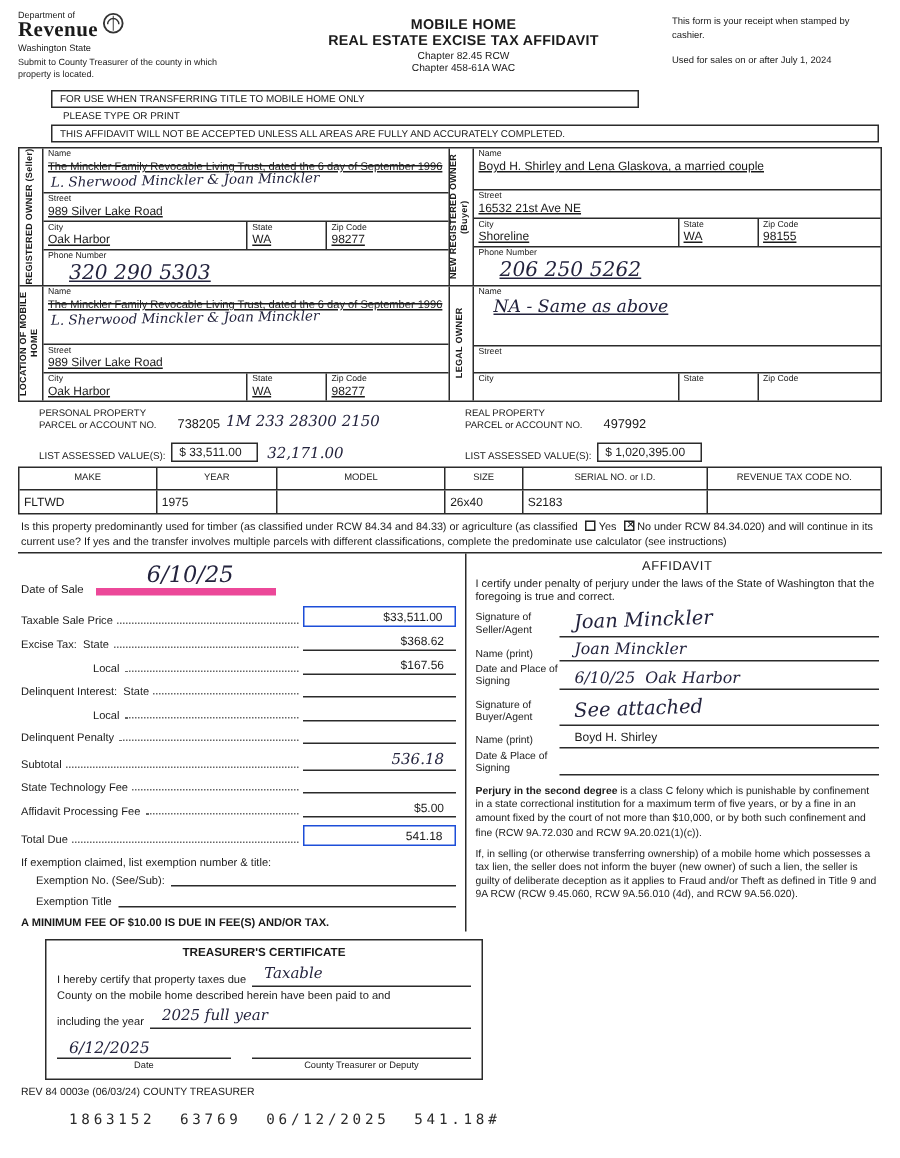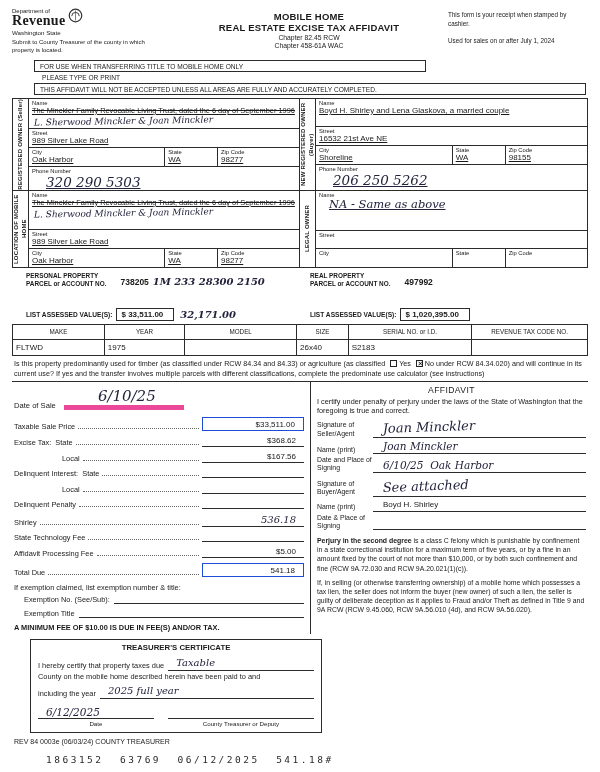--- a/index.html
+++ b/index.html
@@ -48,27 +48,27 @@
   .big-hand { font-size:13.5px; padding-left:14px; }
   .na-hand { font-size:11.5px; padding-left:10px; }
   .csz { display:flex; border-bottom:1px solid #2b2b2b; }
   .csz > div { padding:1px 3px; min-height:16px; }
   .csz .c { flex:1.55; }
   .csz .s { flex:.55; border-left:1px solid #2b2b2b; }
   .csz .z { flex:.9; border-left:1px solid #2b2b2b; }
 
   
   .parcel { display:flex; padding:4px 0 3px; }
-  .phalf { width:50%; padding:0 6px 0 14px;font-weight:bold; }
+  .phalf { width:50%; padding:0 6px 0 14px; }
   .phalf.rgt { padding-left:10px; }
   .pline { display:flex; align-items:flex-end; }
   .ptitle { font-size:6.4px; line-height:1.25; }
   .pno { font-size:8.5px; margin:0 4px 1px 14px; }
   .pno-hand { font-size:10px; margin-bottom:1px; }
-  .aline { display:flex; align-items:center; margin-top:20px; font-size:6.6px; }
+  .aline { display:flex; align-items:flex-end; margin-top:7px; font-size:6.6px; }
   .boxed { border:1px solid #2b2b2b; font-size:8px; padding:1px 10px 1px 4px; margin-left:4px; }
   .av-hand { font-size:10px; margin-left:6px; }
 
   
   .htable { border:1px solid #2b2b2b; }
   .hrow { display:flex; }
   .hrow.hd { border-bottom:1px solid #2b2b2b; }
   .hc { border-right:1px solid #2b2b2b; padding:1px 3px; }
   .hc:last-child { border-right:none; }
   .hd .hc { font-size:6.3px; display:flex; align-items:center; justify-content:center; text-align:center; min-height:14px; line-height:1.15; }
@@ -390,21 +390,21 @@
         <span class="lab">Local</span>
           <span class="dots"></span>
           <span class="fval2"></span>
       </div>
       <div class="frow">
         <span class="lab">Delinquent Penalty</span>
           <span class="dots"></span>
           <span class="fval2"></span>
       </div>
       <div class="frow">
-        <span class="lab">Shirley</span>
+        <span class="lab">Subtotal</span>
           <span class="dots"></span>
           <span class="fval2"><span class="hand">536.18</span></span>
       </div>
       <div class="frow">
         <span class="lab">State Technology Fee</span>
           <span class="dots"></span>
           <span class="fval2"></span>
       </div>
       <div class="frow">
         <span class="lab">Affidavit Processing Fee</span>

